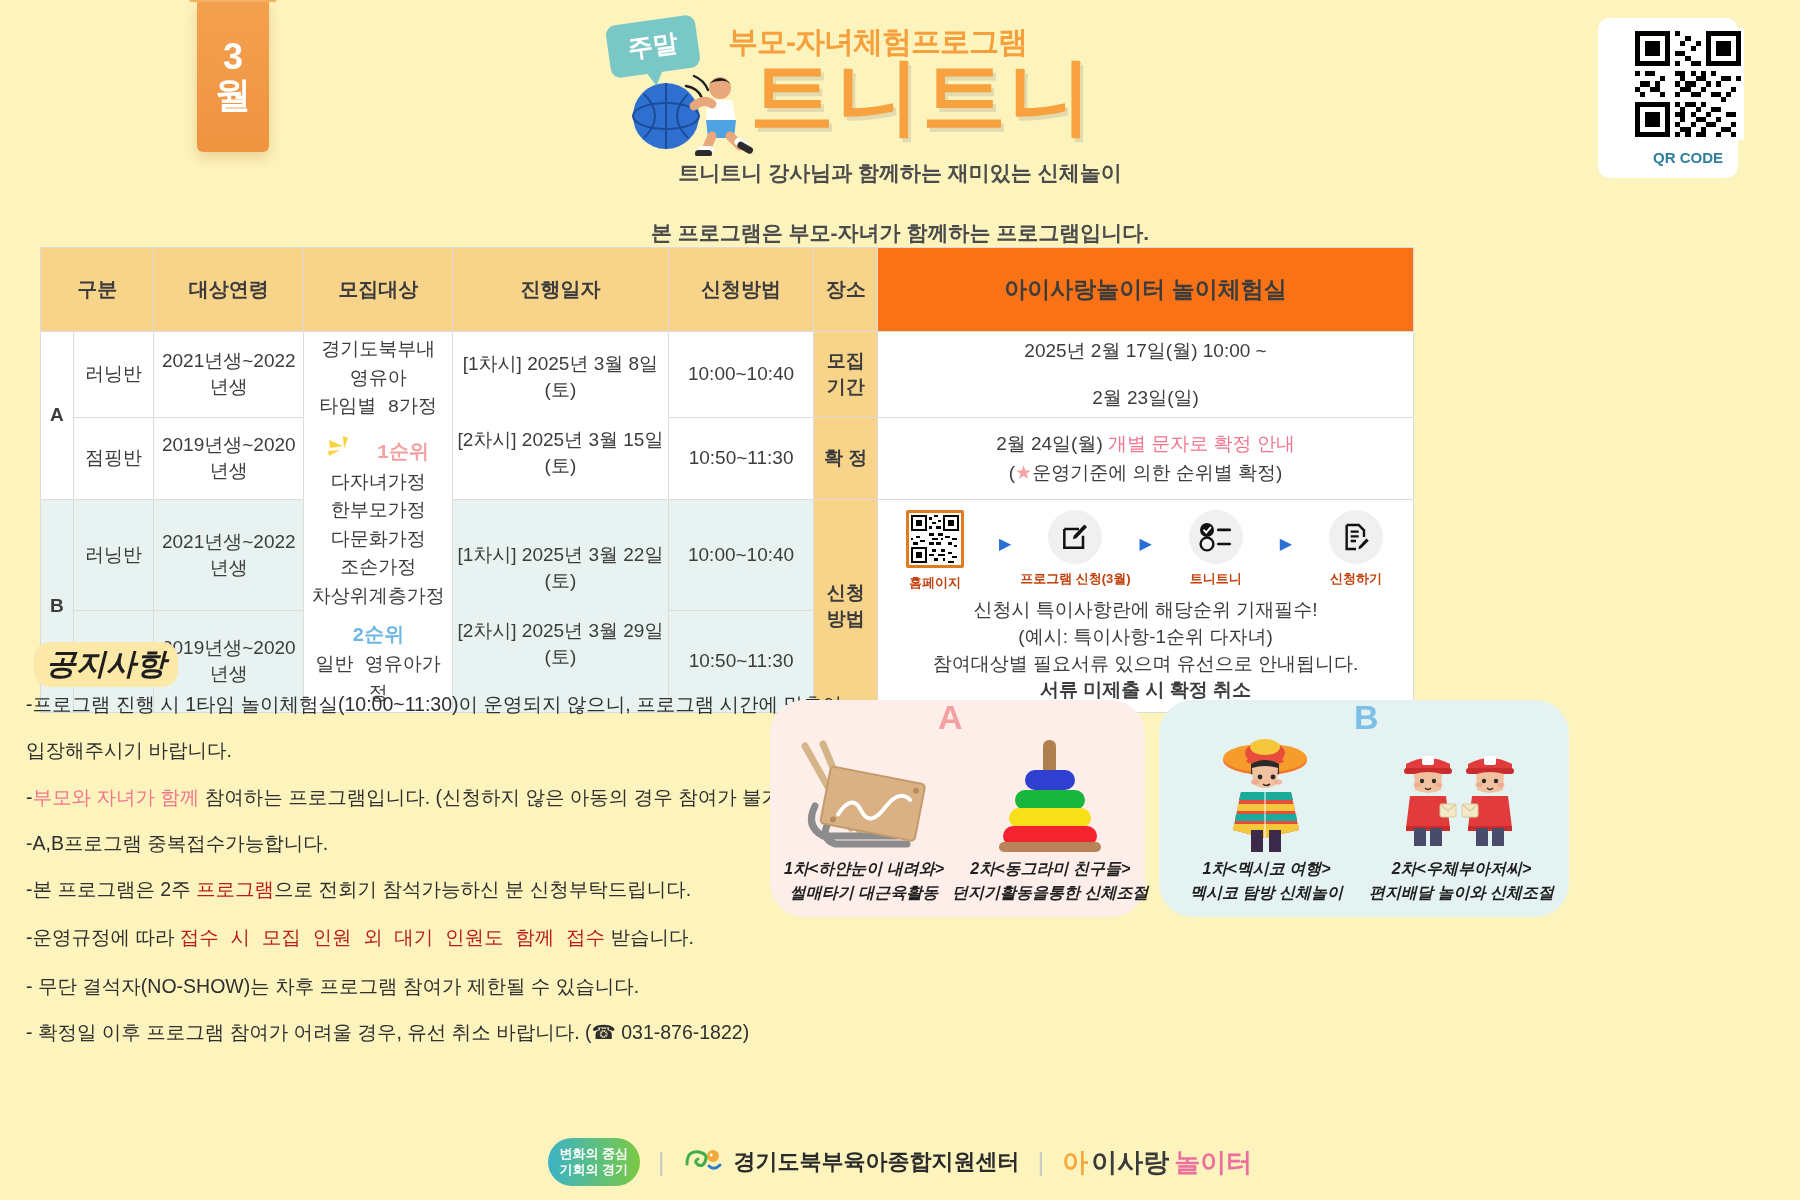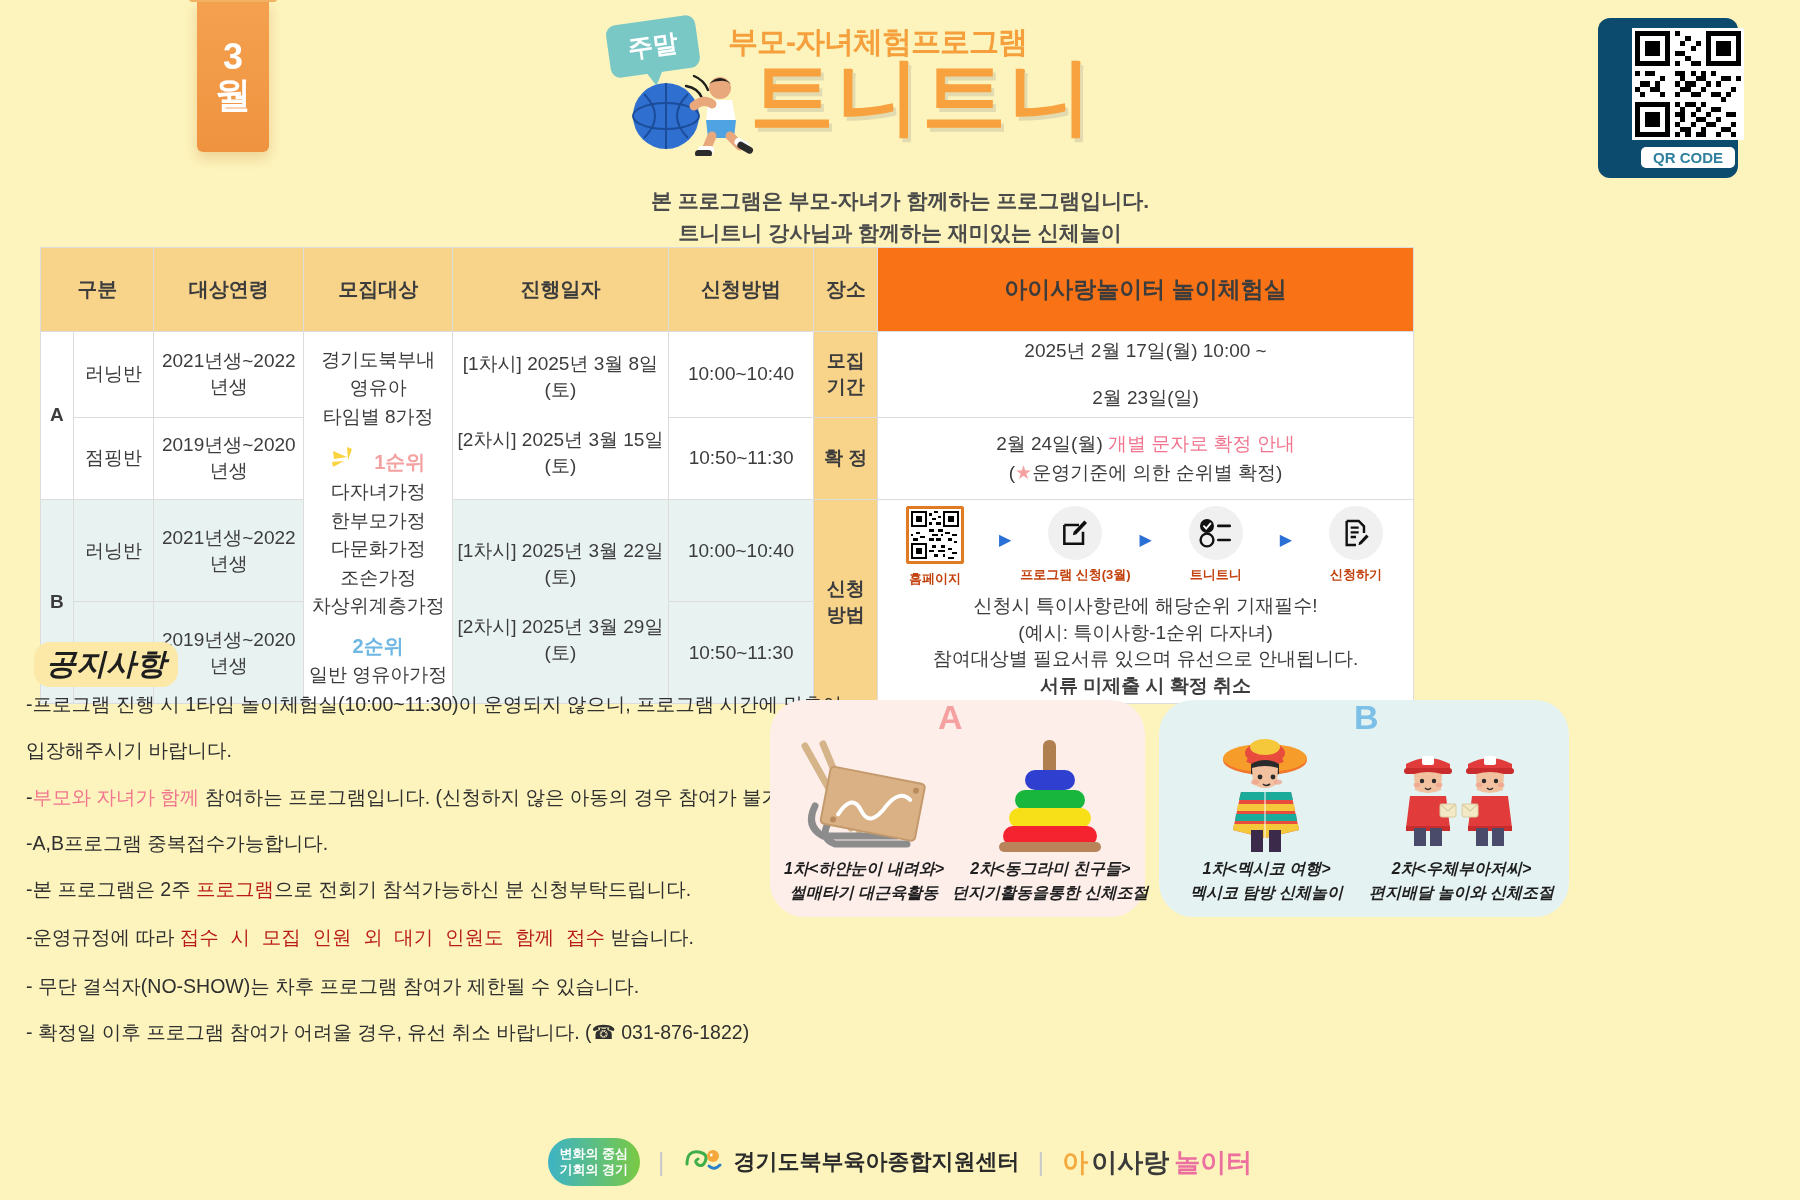--- a/index.html
+++ b/index.html
@@ -61,21 +61,21 @@
     font-size: 84px; font-weight: bold; color: #f7a13f;
     letter-spacing: 2px; line-height: 1;
     text-shadow: 3px 4px 0 rgba(120,120,120,.20);
     white-space: nowrap;
   }
   .sub-line { font-size: 21px; color: #4b4b4b; font-weight: bold; line-height: 1.45; margin-top: 30px; }
 
   .qr-box {
     position: absolute; right: 62px; top: 18px;
     width: 140px; height: 160px;
-    background: #0c4a6e; border-radius: 12px;
+    background: #ffffff; border-radius: 12px;
     display: flex; flex-direction: column; align-items: center; padding-top: 10px; padding-left: 40px;
   }
   .qr-box .qr-img { width: 112px; height: 112px; background: #fff; padding: 3px; }
   .qr-box .qr-label {
     margin-top: 7px; background: #fff; color: #2f7f9e;
     border-radius: 5px; padding: 2px 12px; font-size: 15px; font-weight: bold;
   }
 
   
   .tbl { position: absolute; left: 40px; top: 247px; width: 1374px; border-collapse: collapse; }
@@ -85,21 +85,21 @@
   }
   .tbl thead th { background: #f8d48b; font-weight: bold; font-size: 20px; height: 84px; }
   .tbl thead th.plain { background: #f97316; font-size: 23px; }
   .grp { width: 38px; font-size: 34px; font-weight: bold; }
   .grp-a { background: #fff; color: #f2a0a0; }
   .grp-b { background: #e3f0ef; color: #8ec5e6; }
   .rowA td { background: #fff; }
   .rowB td { background: #e8f2f1; }
   .c-class { width: 105px; font-size: 21px; }
   .c-age { width: 190px; font-size: 21px; }
-  .c-target { width: 195px; background: #fff !important; font-size: 20px; line-height: 1.5; }
+  .c-target { width: 195px; background: #fff !important; font-size: 20px; line-height: 1.5; font-family: Liberation Mono, monospace; }
   .c-date { width: 290px; font-size: 21px; }
   .c-time { width: 160px; font-size: 20px; }
   .c-place { width: 80px; background: #f8d48b !important; font-weight: bold; font-size: 20px; }
   .c-info { background: #fff !important; font-size: 21px; line-height: 1.55; padding: 8px 10px; }
 
   .pri1 { color: #f4a1a1; font-weight: bold; font-size: 20px; }
   .pri2 { color: #6fb7e3; font-weight: bold; font-size: 20px; }
   .spark { display: inline-block; color: #fbd33f; font-size: 22px; margin-right: 4px; }
   .pink { color: #f2758f; }
   .red { color: #e8332f; font-weight: bold; }
@@ -188,22 +188,22 @@
           <path d="M84 72 L78 86" stroke="#e8a87c" stroke-width="9" stroke-linecap="round"></path>
           <path d="M102 72 L112 82" stroke="#e8a87c" stroke-width="9" stroke-linecap="round"></path>
           <rect x="70" y="82" width="16" height="8" rx="4" fill="#ffffff"></rect>
           <rect x="106" y="76" width="16" height="8" rx="4" fill="#ffffff" transform="rotate(30 114 80)"></rect>
           <rect x="67" y="86" width="17" height="7" rx="3.5" fill="#2b2b2b"></rect>
           <rect x="109" y="80" width="17" height="7" rx="3.5" fill="#2b2b2b" transform="rotate(30 117 83)"></rect>
         </svg>
       </div>
       <div class="main-title">트니트니</div>
     </div>
+    <div class="sub-line" style="margin-top:2px">트니트니 강사님과 함께하는 재미있는 신체놀이</div>
     <div class="sub-line">본 프로그램은 부모-자녀가 함께하는 프로그램입니다.</div>
-    <div class="sub-line" style="margin-top:2px">트니트니 강사님과 함께하는 재미있는 신체놀이</div>
   </div>
 
   <div class="qr-box">
     <div class="qr-img">
       <svg width="106" height="106" viewBox="0 0 21 21" shape-rendering="crispEdges">
         <rect width="21" height="21" fill="#fff"></rect>
         <g fill="#000">
           <rect x="0" y="0" width="7" height="1"></rect>
             <rect x="0" y="6" width="7" height="1"></rect>
           <rect x="0" y="0" width="1" height="7"></rect>

